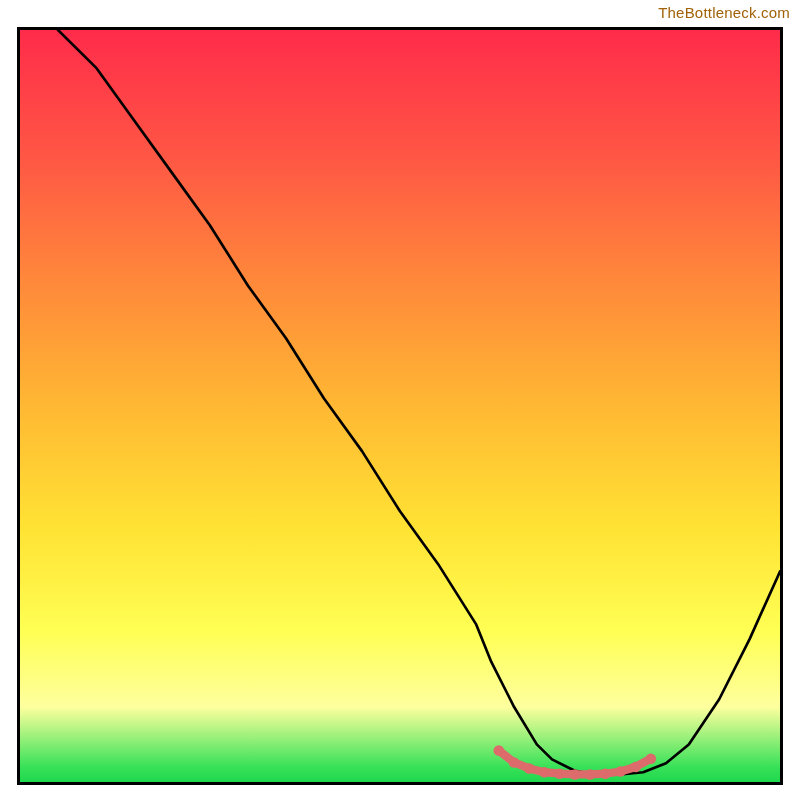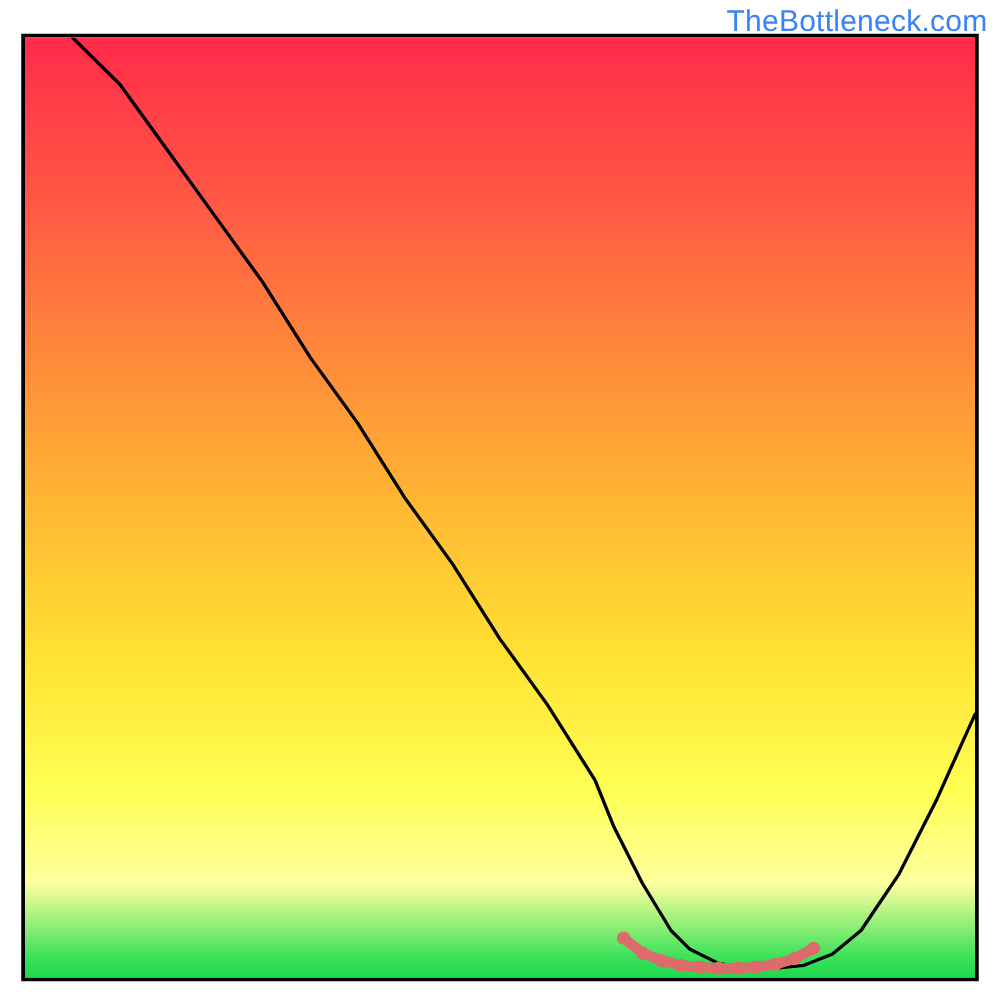--- a/index.html
+++ b/index.html
@@ -8,22 +8,22 @@
     position: relative;
     width: 800px;
     height: 800px;
     background: #fff;
   }
   .watermark {
     position: absolute;
     top: 4px;
     right: 10px;
     font-family: Arial, Helvetica, sans-serif;
-    font-size: 24px;
-    color: #3b82f6;
+    font-size: 15px;
+    color: #a16207;
     letter-spacing: 0.2px;
   }
   .plot-area {
     position: absolute;
     
     left: 17px;
     top: 27px;
     width: 766px;
     height: 758px;
     border: 3px solid #000;

